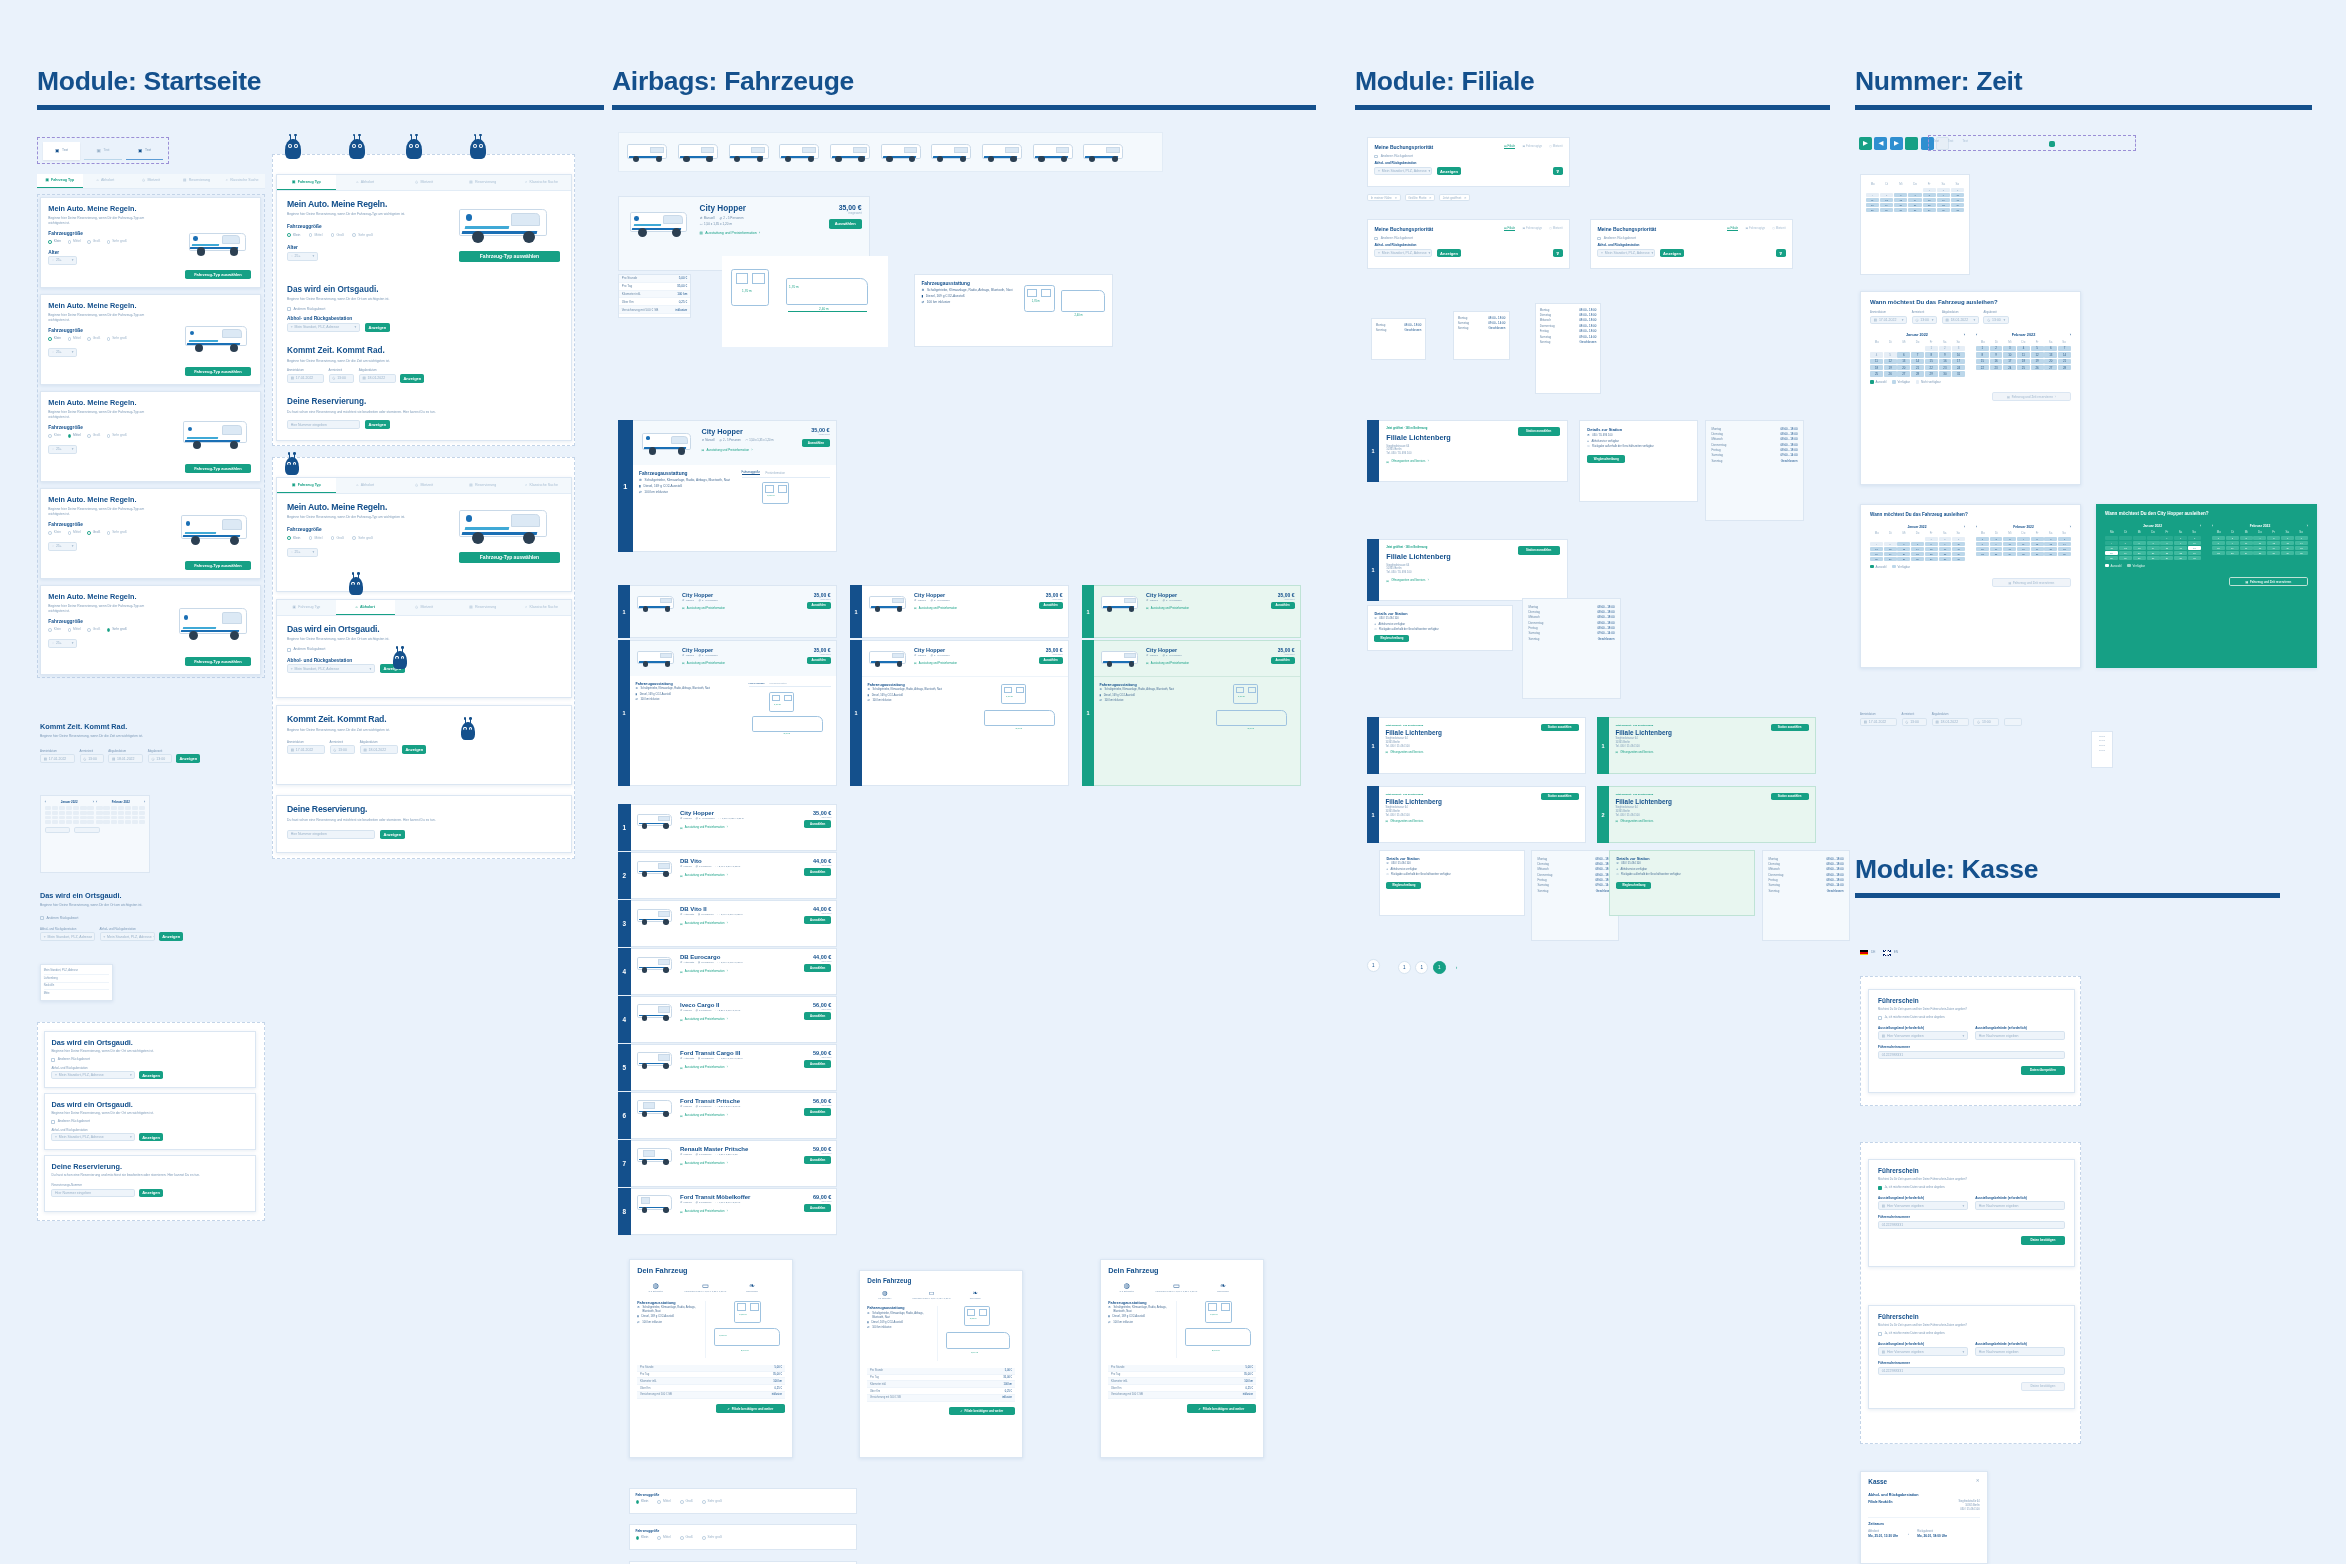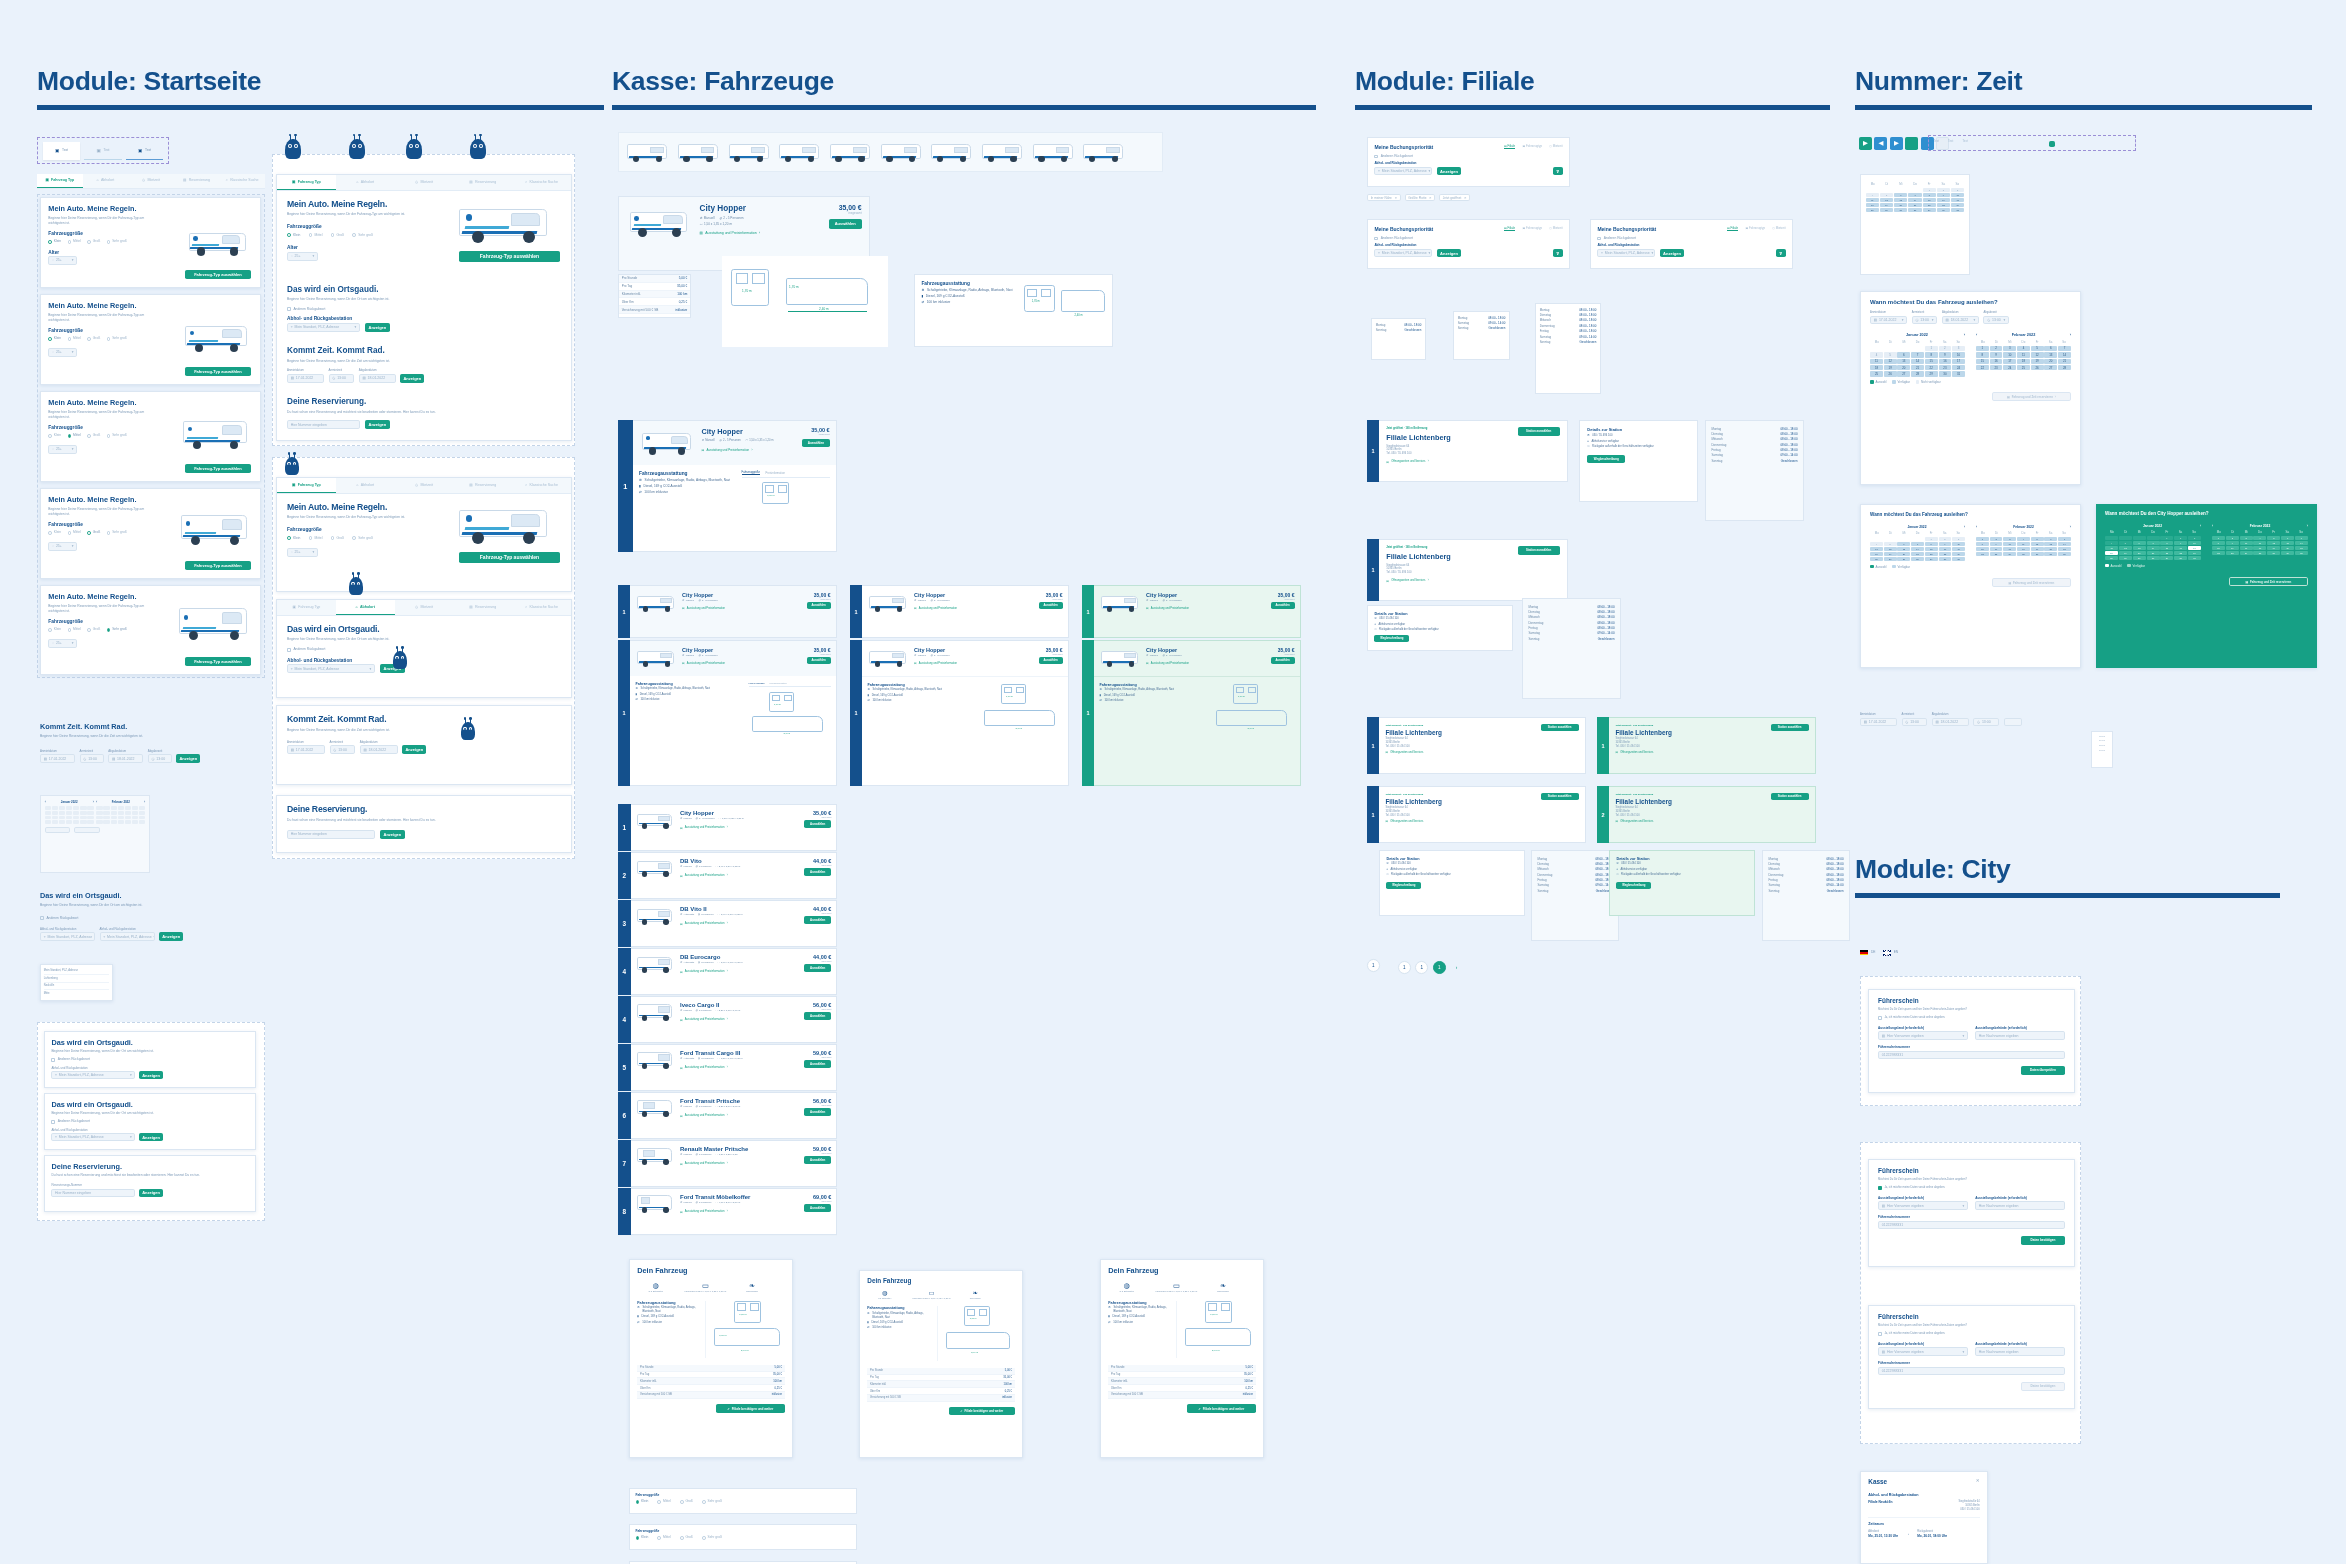--- a/index.html
+++ b/index.html
@@ -158,33 +158,33 @@
 </head>
 <body>
 
 <div class="board">
 
   <div class="mod-title" style="left:37px;top:66px;width:567px;">
     <h1>Module: Startseite</h1>
     <div class="rule"></div>
   </div>
   <div class="mod-title" style="left:612px;top:66px;width:704px;">
-    <h1>Kasse: Fahrzeuge</h1>
+    <h1>Airbags: Fahrzeuge</h1>
     <div class="rule"></div>
   </div>
   <div class="mod-title" style="left:1355px;top:66px;width:475px;">
     <h1>Module: Filiale</h1>
     <div class="rule"></div>
   </div>
   <div class="mod-title" style="left:1855px;top:66px;width:457px;">
     <h1>Nummer: Zeit</h1>
     <div class="rule"></div>
   </div>
   <div class="mod-title" style="left:1855px;top:854px;width:425px;">
-    <h1>Module: City</h1>
+    <h1>Module: Kasse</h1>
     <div class="rule"></div>
   </div>
 
   <div class="panel dashed" style="left:37px;top:137px;width:132px;height:27.4px;">
     <div style="display:flex;height:100%;padding:3.7px 4.6px;gap:3.7px;">
       <div class="row" style="flex:1;background:#fff;justify-content:center;gap:2.7px;box-shadow:0 0.9px 1.8px rgba(0,0,0,.07);">
         <span style="color:#14508c;font-size:4.6px;">▣</span>
         <span class="t-xxs">Text</span>
       </div>
       <div class="row" style="flex:1;justify-content:center;gap:2.7px;border-bottom:1.4px solid #bcd7ea;">

